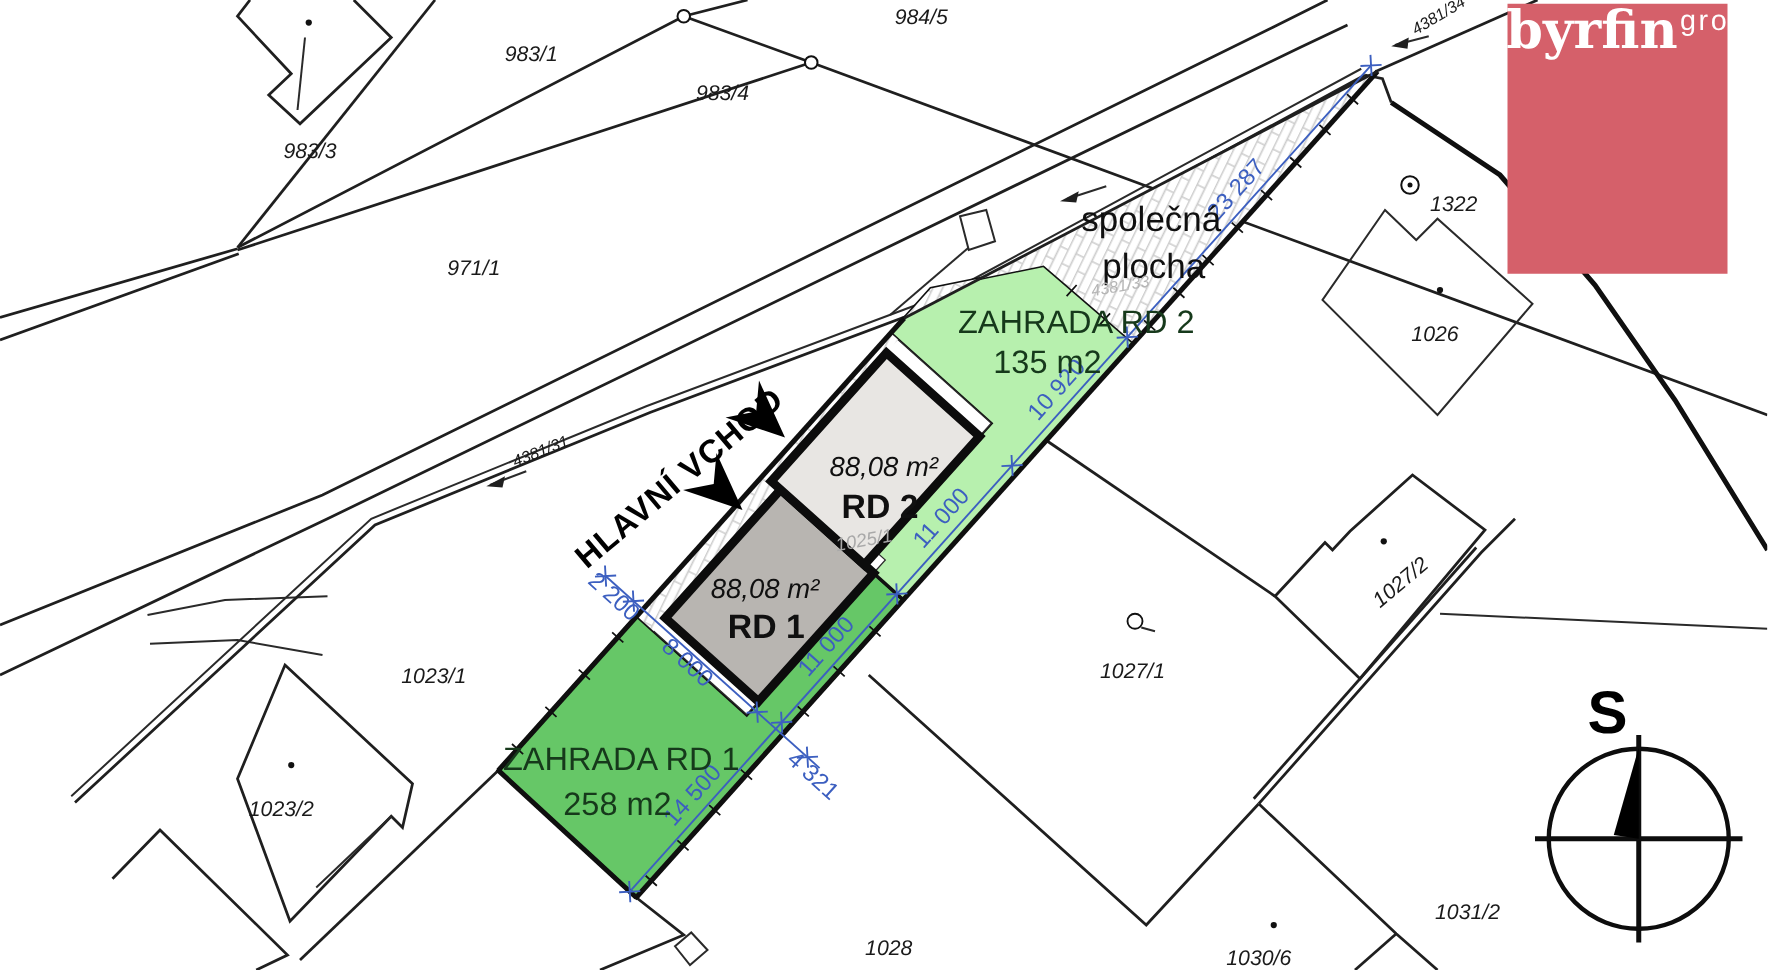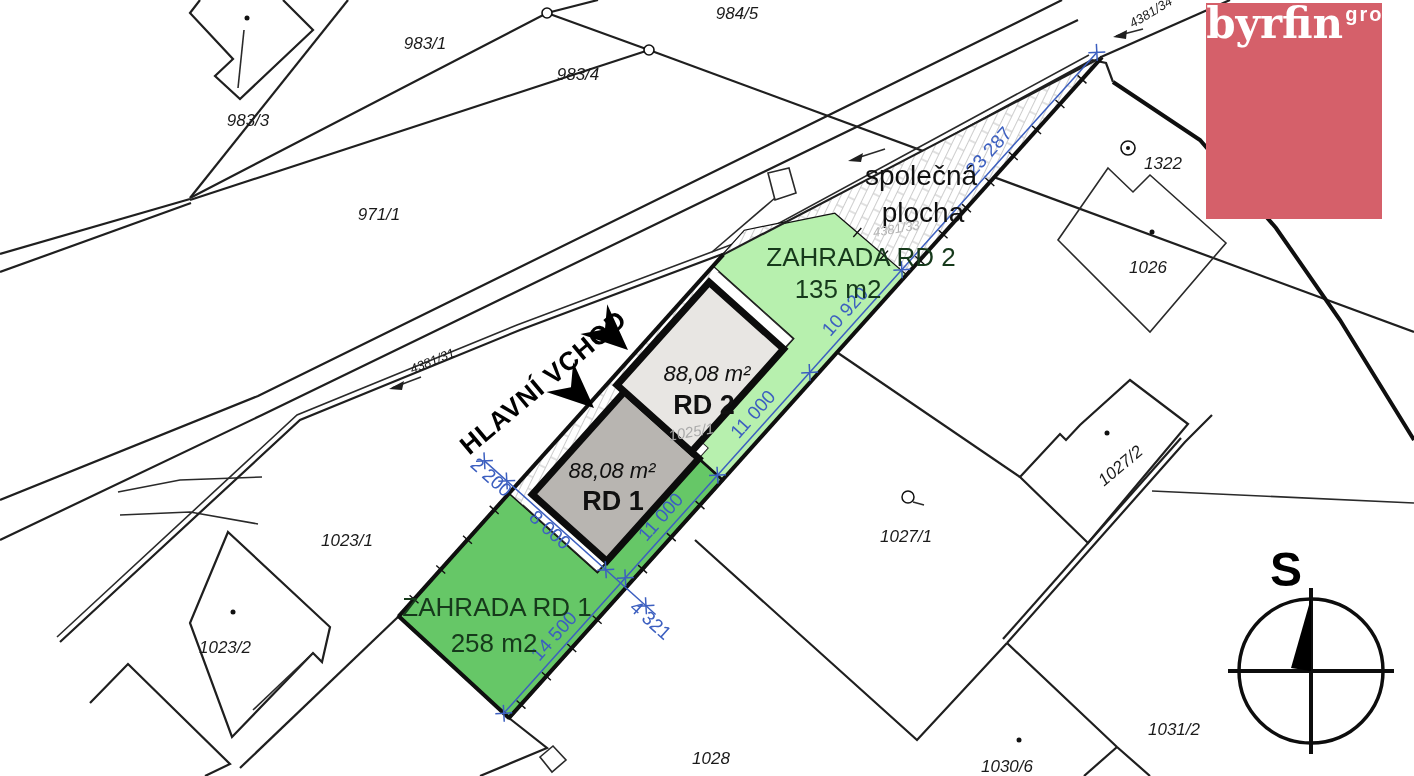--- a/index.html
+++ b/index.html
@@ -20,21 +20,21 @@
   .t-compass{font-weight:bold;font-size:48px;fill:#000;}
   .thin{stroke:#2a2a2a;stroke-width:1.6;fill:none;}
   .thin2{stroke:#1f1f1f;stroke-width:2.2;fill:none;}
   .thick{stroke:#0f0f0f;stroke-width:4;fill:none;}
   .blue{stroke:#3c5fc0;stroke-width:1.5;fill:none;}
   #logo{position:absolute;left:1206px;top:3px;width:176px;height:216px;
         display:flex;justify-content:center;padding-left:30px;
         box-sizing:border-box;color:#fff;}
   #logo .brand{font-family:"DejaVu Serif",serif;font-weight:bold;font-size:42px;line-height:1;}
   #logo .dash{width:22px;height:5px;background:#fff;margin:14px 0 10px 2px;}
-  #logo .sub{font-weight:bold;font-size:20px;letter-spacing:2px;}
+  #logo .sub{font-weight:normal;font-size:23px;letter-spacing:2px;}
 </style>
 </head>
 <body>
 
 <div id="stage">
 
 <svg width="1414" height="776" viewBox="0 0 1414 776">
   <defs>
     <pattern id="brick" width="26" height="14" patternUnits="userSpaceOnUse" patternTransform="rotate(-16)">
       <rect width="26" height="14" fill="#ffffff"></rect>

